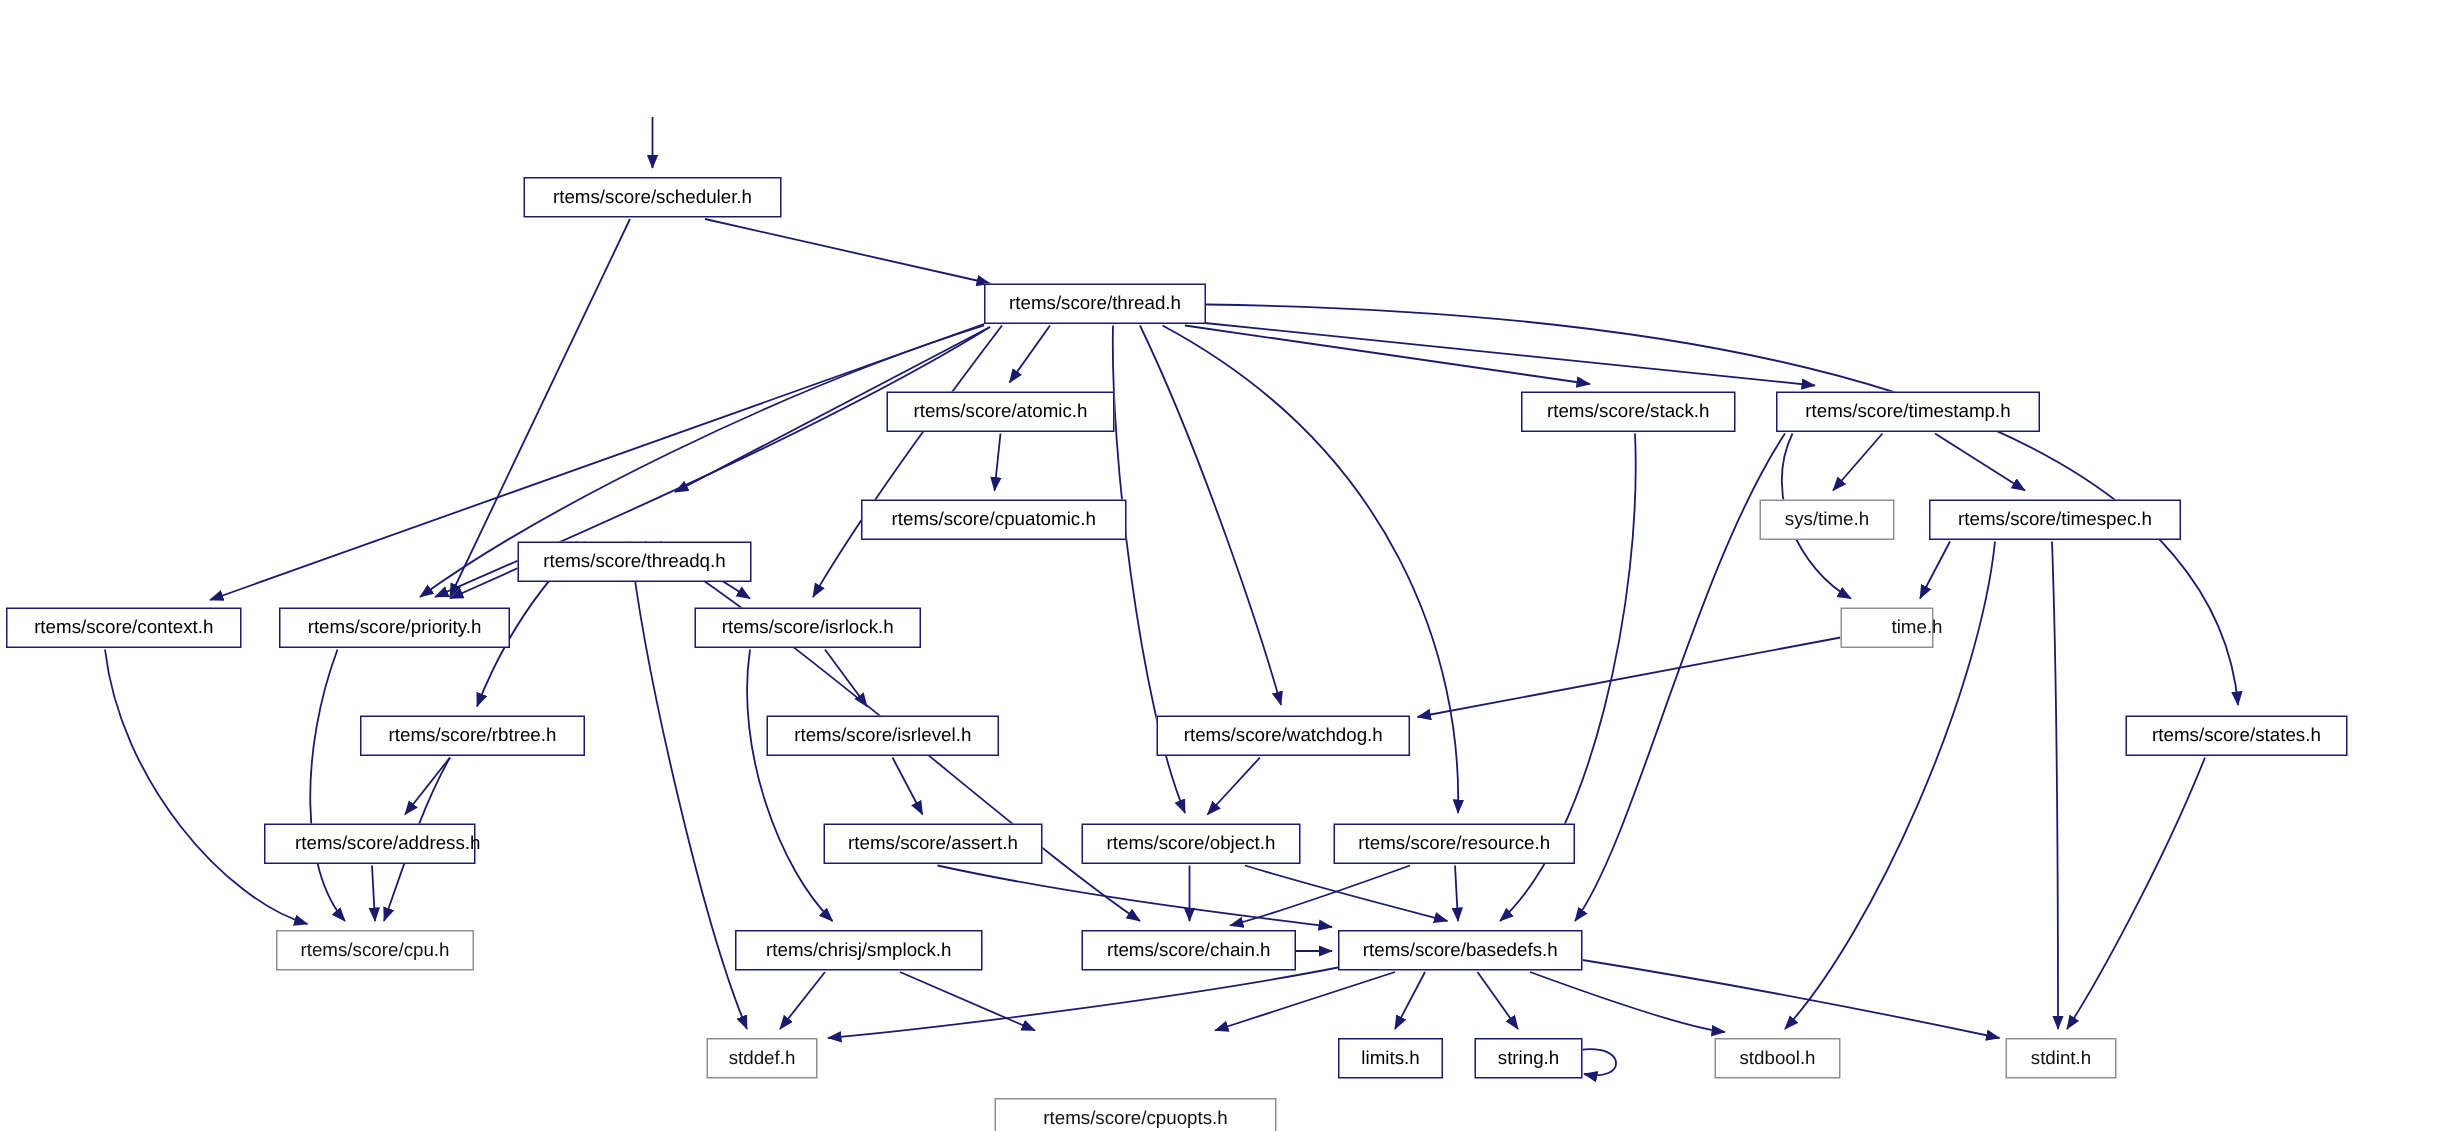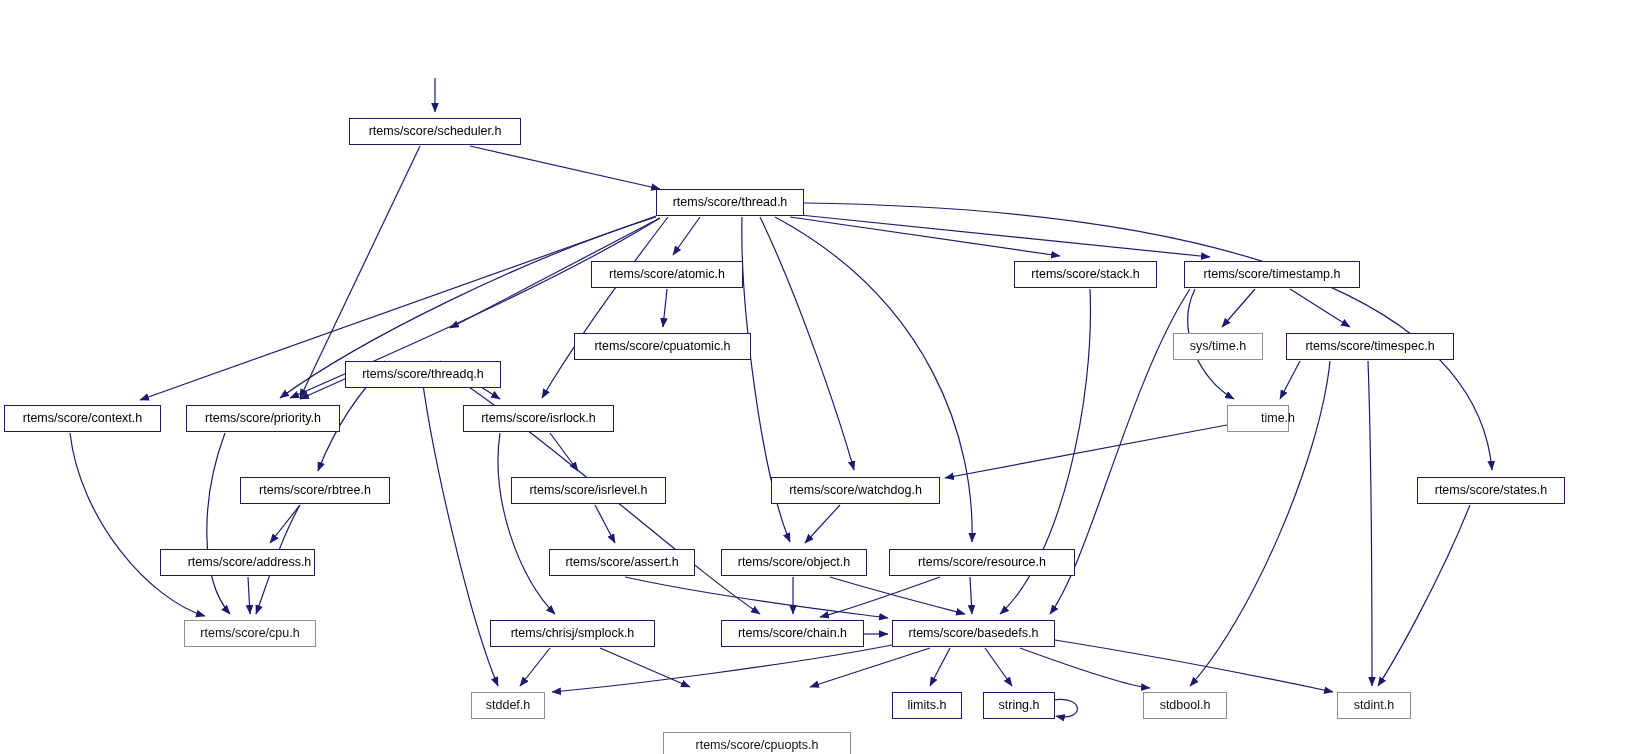--- a/index.html
+++ b/index.html
@@ -206,27 +206,27 @@
   <div class="node plain" style="left:1227px; top:405px; width:62px; height:27px;padding-left:40px;">time.h</div>
 
   <div class="node" style="left:240px; top:477px; width:150px; height:27px;">rtems/score/rbtree.h</div>
 
   <div class="node" style="left:511px; top:477px; width:155px; height:27px;">rtems/score/isrlevel.h</div>
 
   <div class="node" style="left:771px; top:477px; width:169px; height:27px;">rtems/score/watchdog.h</div>
 
   <div class="node" style="left:1417px; top:477px; width:148px; height:27px;">rtems/score/states.h</div>
 
-  <div class="node" style="left:160px; top:549px; width:155px; height:27px;padding-left:24px;">rtems/score/address.h</div>
+  <div class="node" style="left:176px; top:549px; width:141px; height:27px;padding-left:24px;">rtems/score/address.h</div>
 
   <div class="node" style="left:549px; top:549px; width:146px; height:27px;">rtems/score/assert.h</div>
 
   <div class="node" style="left:721px; top:549px; width:146px; height:27px;">rtems/score/object.h</div>
 
-  <div class="node" style="left:889px; top:549px; width:186px; height:27px;">rtems/score/resource.h</div>
+  <div class="node" style="left:889px; top:549px; width:161px; height:27px;">rtems/score/resource.h</div>
 
   <div class="node plain" style="left:184px; top:620px; width:132px; height:27px;">rtems/score/cpu.h</div>
 
   <div class="node" style="left:490px; top:620px; width:165px; height:27px;">rtems/chrisj/smplock.h</div>
 
   <div class="node" style="left:721px; top:620px; width:143px; height:27px;">rtems/score/chain.h</div>
 
   <div class="node" style="left:892px; top:620px; width:163px; height:27px;">rtems/score/basedefs.h</div>
 
   <div class="node plain" style="left:471px; top:692px; width:74px; height:27px;">stddef.h</div>

